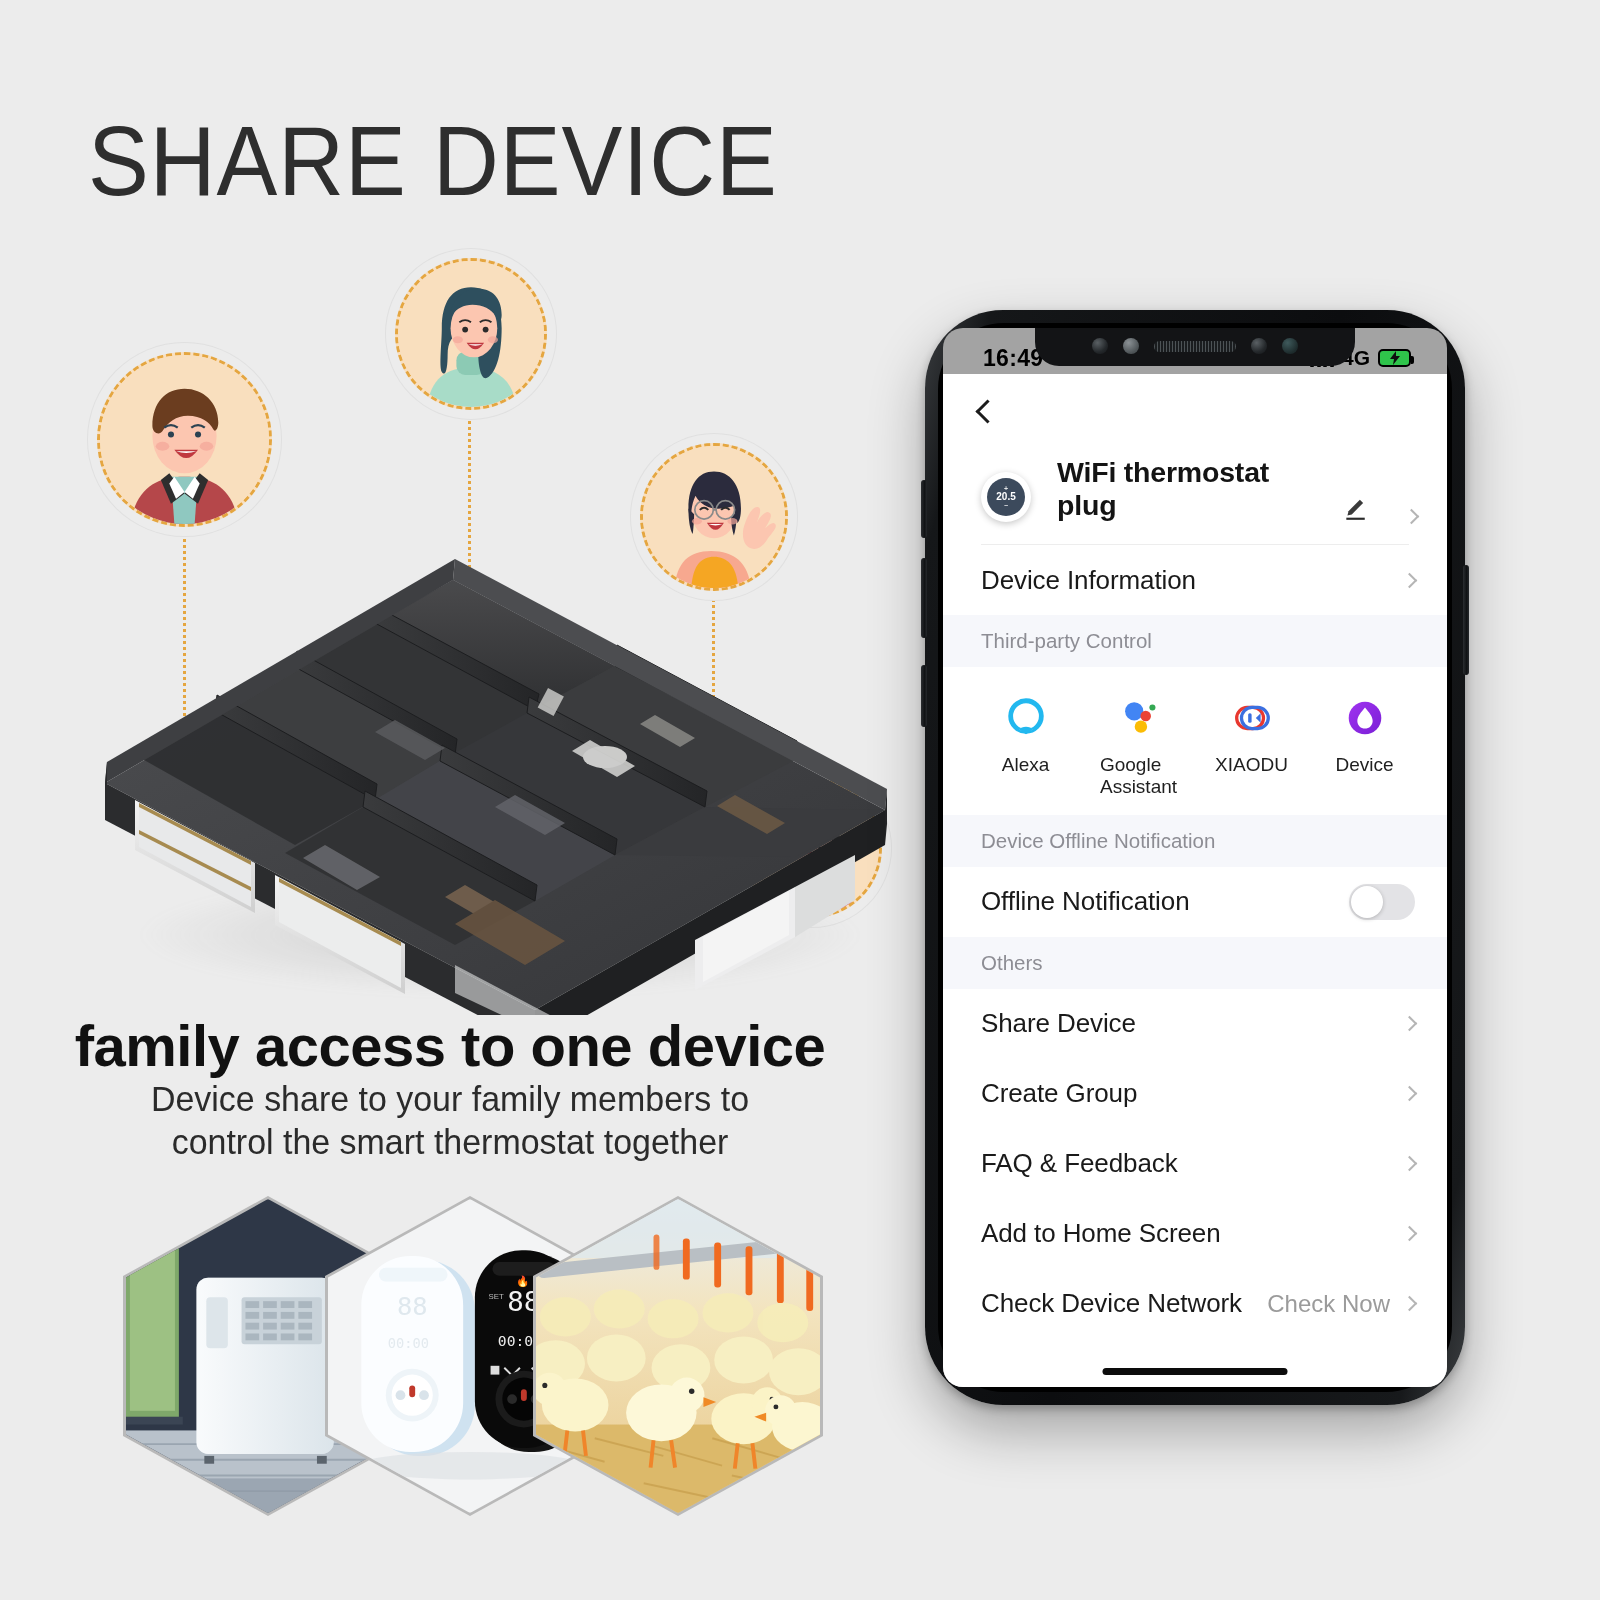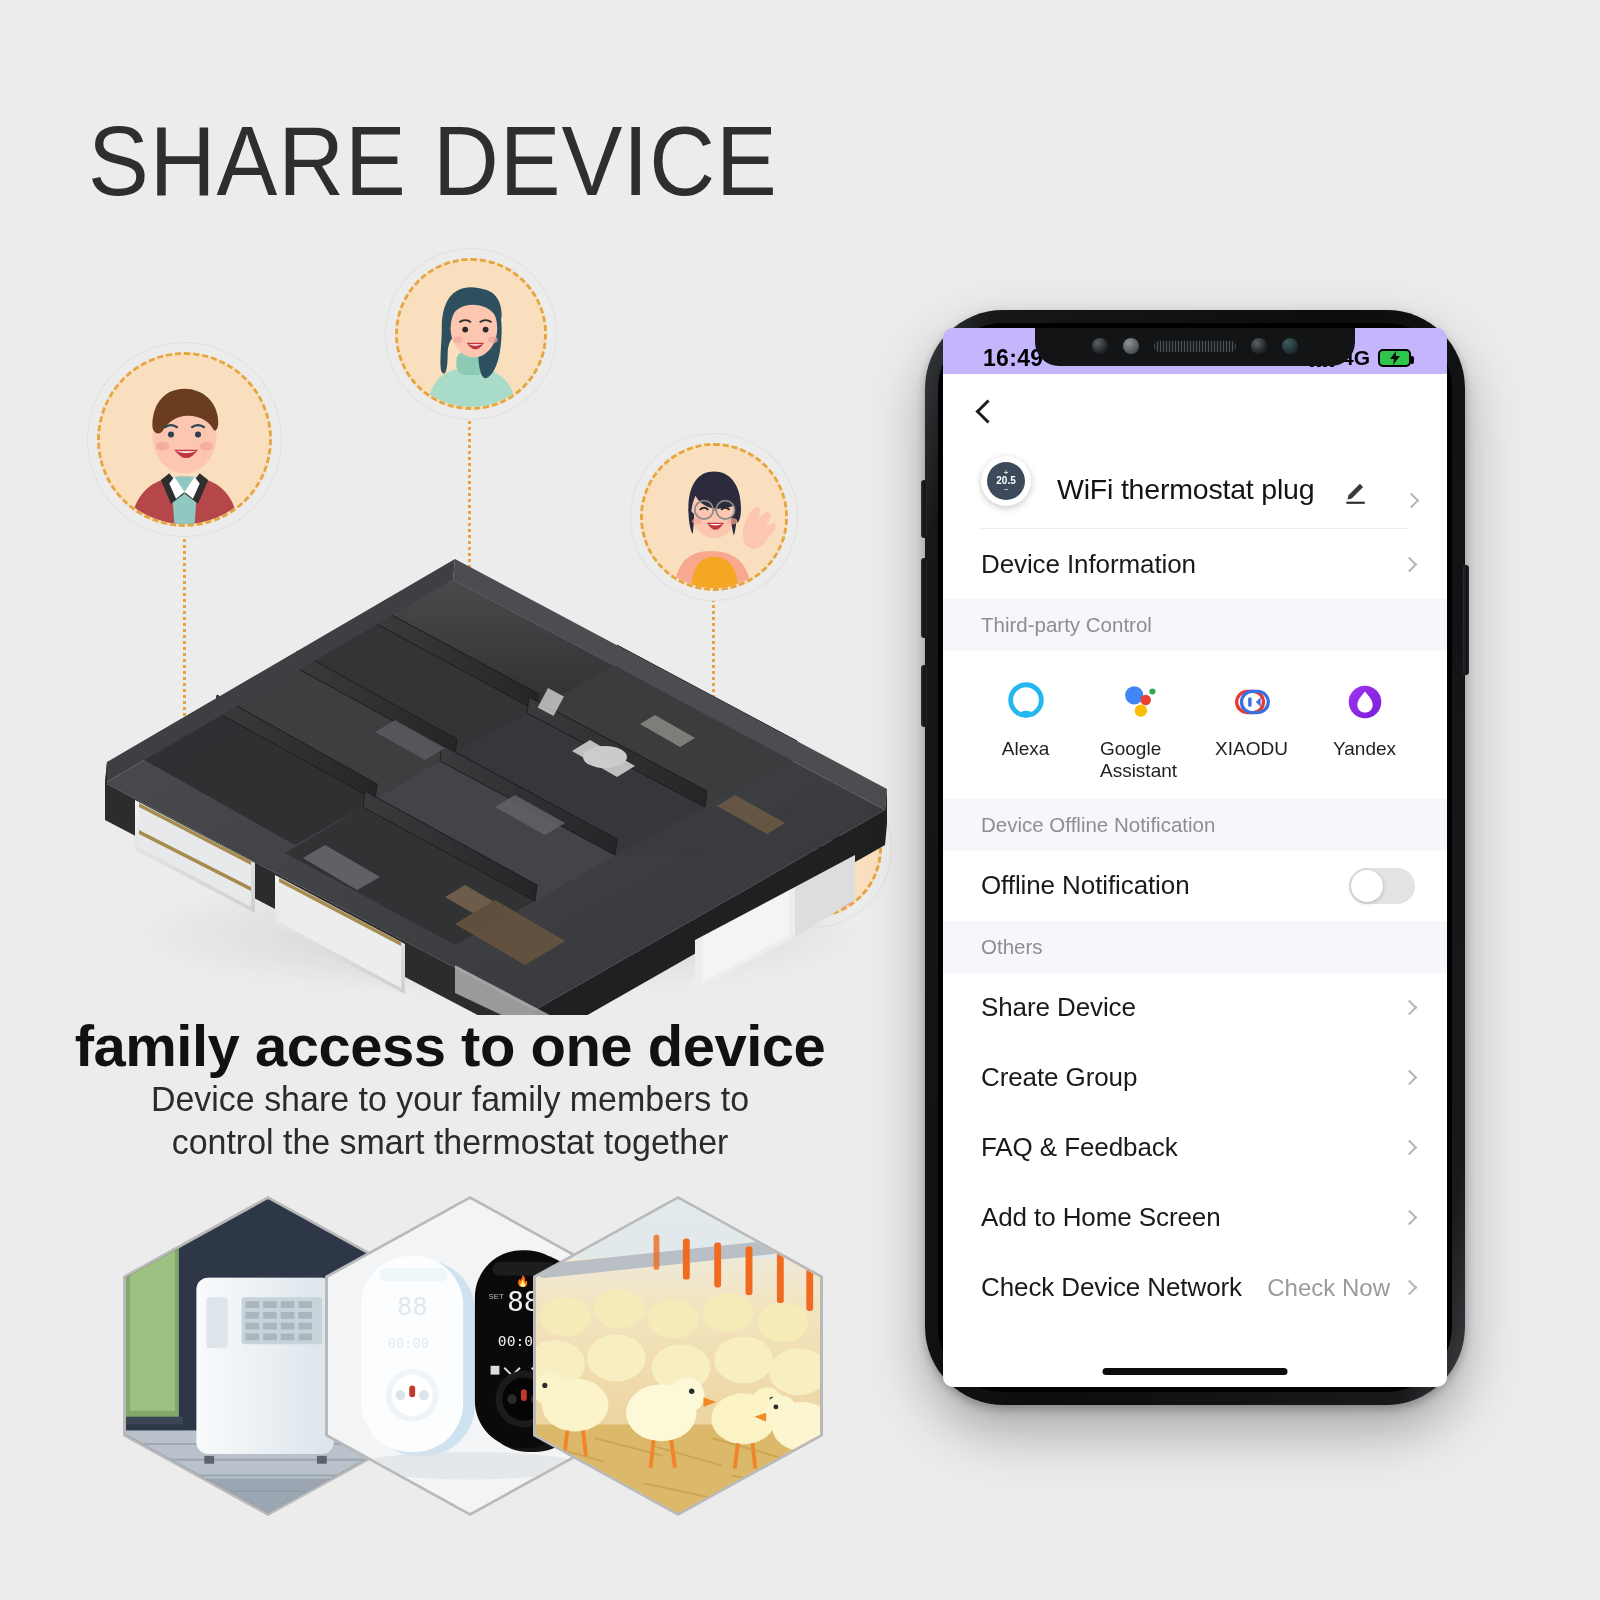--- a/index.html
+++ b/index.html
@@ -86,22 +86,22 @@
   .phone-inner {
     position: relative;
     width: 100%; height: 100%;
     border-radius: 66px;
     background: #000;
     padding: 5px;
   }
   .screen {
     position: relative;
     width: 100%; height: 100%;
-    border-radius: 10px;
-    background: #c4b5fd;
+    border-radius: 20px;
+    background: #a3a3a3;
     overflow: hidden;
   }
   .btn-side {
     position: absolute; border-radius: 3px;
     background: linear-gradient(90deg,#2b2e31,#101214 60%,#26292c);
   }
   .btn-l { left: -4px; width: 6px; }
   .btn-r { right: -4px; width: 6px; }
 
   
@@ -150,21 +150,21 @@
     box-shadow: 0 2px 7px rgba(0,0,0,.22);
     display:flex; align-items:center; justify-content:center; flex: none;
   }
   .thermo-in {
     width: 38px; height: 38px; border-radius: 50%;
     background: #3c4a5c; color:#fff;
     display:flex; flex-direction:column; align-items:center; justify-content:center;
     font-size: 10px; font-weight: 700; line-height: 1;
   }
   .thermo-in .pm { font-size: 7px; opacity: .85; }
-  .devname { font-size: 28.5px; font-weight: 400; color: #141414; flex: 1; letter-spacing:-.2px; }
+  .devname { font-size: 28.5px; font-weight: 700; color: #141414; flex: 1; letter-spacing:-.2px; }
   .pencil { width: 26px; height: 26px; position: relative; flex:none; margin-right: 12px; }
   .arrow-r { width: 11px; height: 11px; border-top: 2.5px solid #b5b5b5;
     border-right: 2.5px solid #b5b5b5; transform: rotate(45deg); flex:none; }
 
   .divider { height: 1px; background: #ededed; margin: 0 38px; }
 
   .row {
     height: 70px; display: flex; align-items: center;
     padding: 0 32px 0 38px; background: #fff;
   }
@@ -673,21 +673,21 @@
                 <defs>
                     <linearGradient id="yg" x1="0" y1="0" x2="1" y2="1">
                   <stop offset="0" stop-color="#a033f0"></stop>
                       <stop offset="1" stop-color="#7a1fd6"></stop>
                     </linearGradient>
                   </defs>
                 <circle cx="24" cy="24" r="17" fill="url(#yg)"></circle>
                 <path d="M24 13c4 5 8 9 8 14 0 4.6-3.6 8-8 8s-8-3.4-8-8c0-5 4-9 8-14z" fill="#fff"></path>
               </svg>
             </span>
-            <span class="tp-lbl">Yandex</span>
+            <span class="tp-lbl">Device</span>
           </div>
         </div>
 
         <div class="section-hdr">Device Offline Notification</div>
         <div class="row">
           <span class="lbl">Offline Notification</span>
           <span class="toggle">
             <span class="knob"></span>
           </span>
         </div>

